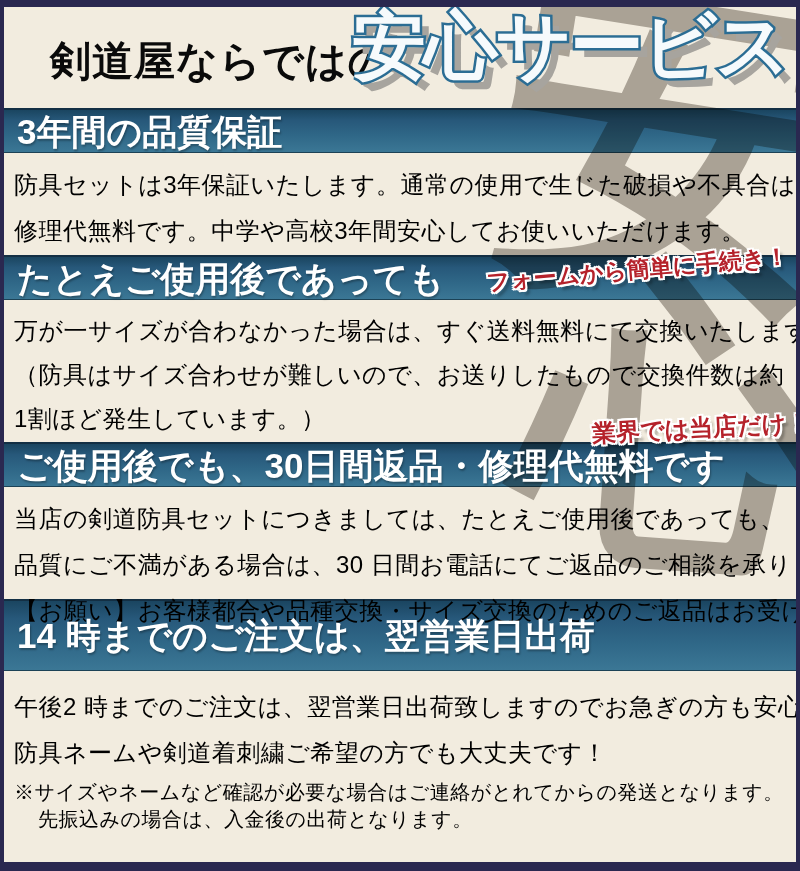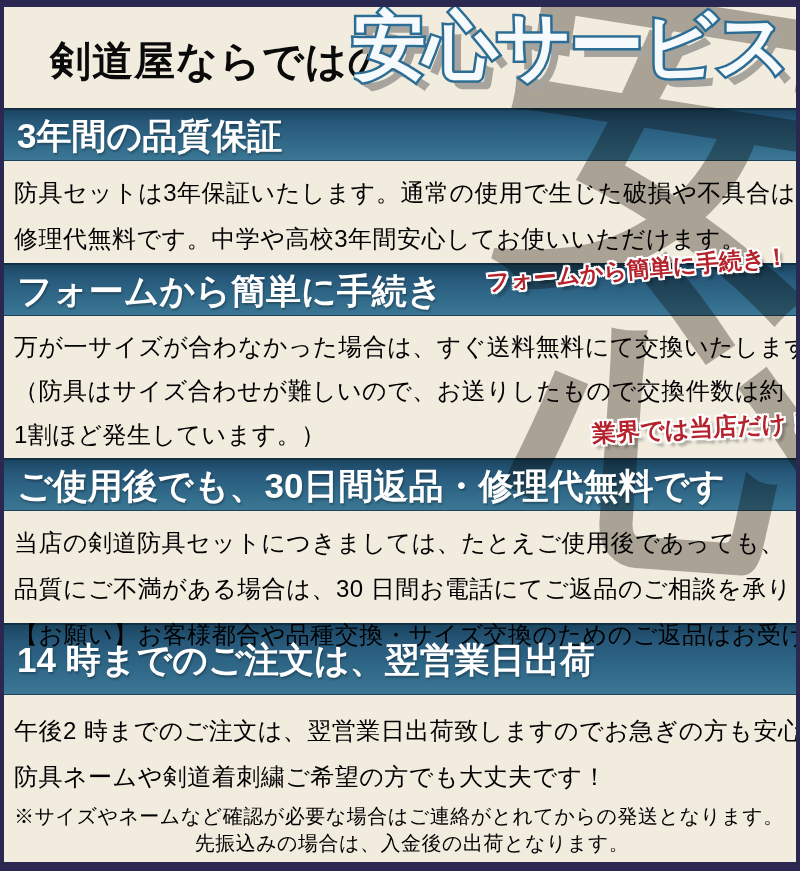--- a/index.html
+++ b/index.html
@@ -30,21 +30,21 @@
   .header{position:relative;height:101px;z-index:2;}
   .header-prefix{
     position:absolute;left:46px;top:34px;
     font-size:41px;font-weight:bold;color:#0a0a0a;
     letter-spacing:1px;white-space:nowrap;line-height:1;
   }
   .title-svg{position:absolute;left:348px;top:0px;overflow:visible;}
 
   .banner{
     position:relative;
-    height:53px;box-sizing:border-box;
+    height:45px;box-sizing:border-box;
     background:linear-gradient(180deg,#1a4560 0%,#27587a 25%,#2f6787 60%,#3b7795 100%);
     border-top:2px solid #132f44;
     border-bottom:1px solid #1c4256;
     display:flex;align-items:center;
     padding-left:13px;
   }
   .banner-4{height:72px;}
   .banner-label{
     position:relative;z-index:2;
     color:#ffffff;font-weight:bold;font-size:35px;
@@ -78,21 +78,21 @@
   }
   .badge-1{top:251px;left:482px;font-size:23px;transform:rotate(-5deg);}
   .badge-2{top:409px;left:588px;font-size:24px;transform:rotate(-3deg);}
 
   .footnotes{padding:4px 10px 0 10px;}
   .footnotes p{
     margin:0;position:relative;z-index:2;
     font-size:20px;line-height:27px;color:#000;
     white-space:nowrap;letter-spacing:0.5px;
   }
-  .footnotes p.indent{padding-left:24px;text-align:center;}
+  .footnotes p.indent{padding-left:24px;}
 </style>
 </head>
 <body>
 
 <div class="page">
 
   <div class="watermark wm-top">安</div>
   <div class="watermark wm-bottom">心</div>
 
   <div class="header">
@@ -105,21 +105,21 @@
 
   <div class="banner">
     <span class="banner-label">3年間の品質保証</span>
   </div>
   <div class="section-body body-1">
     <p>防具セットは3年保証いたします。通常の使用で生じた破損や不具合は、</p>
     <p>修理代無料です。中学や高校3年間安心してお使いいただけます。</p>
   </div>
 
   <div class="banner">
-    <span class="banner-label">フォームから簡単に手続き</span>
+    <span class="banner-label">たとえご使用後であっても</span>
   </div>
   <div class="section-body body-2">
     <p>万が一サイズが合わなかった場合は、すぐ送料無料にて交換いたします。</p>
     <p>（防具はサイズ合わせが難しいので、お送りしたもので交換件数は約</p>
     <p>1割ほど発生しています。）</p>
   </div>
 
   <div class="banner">
     <span class="banner-label">ご使用後でも、30日間返品・修理代無料です</span>
   </div>

